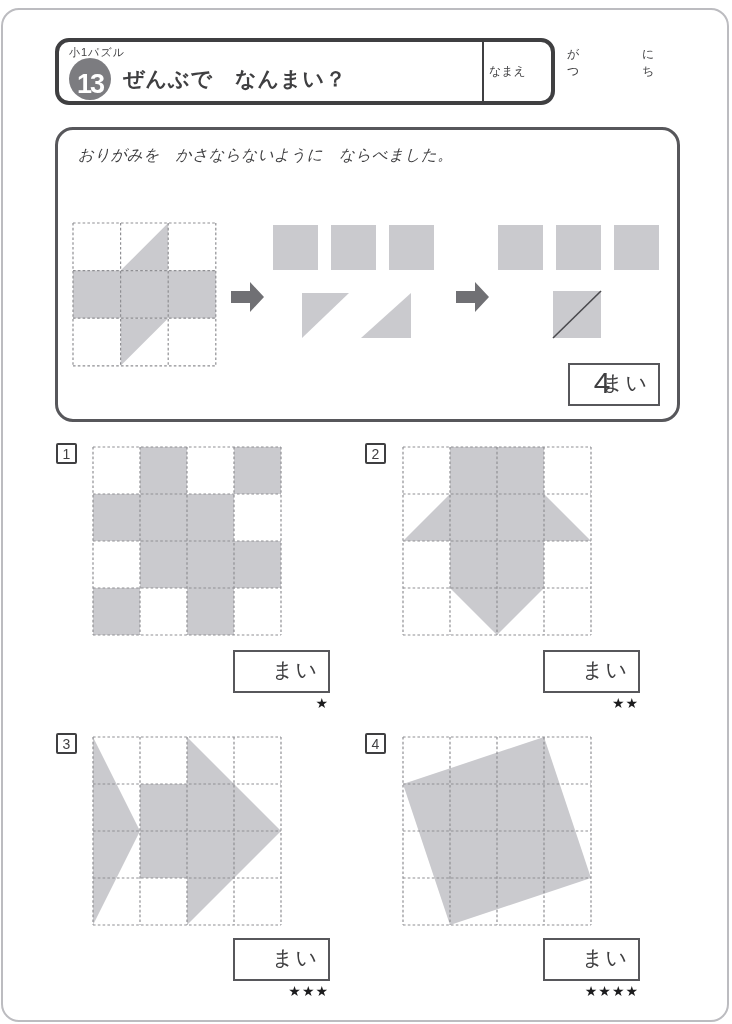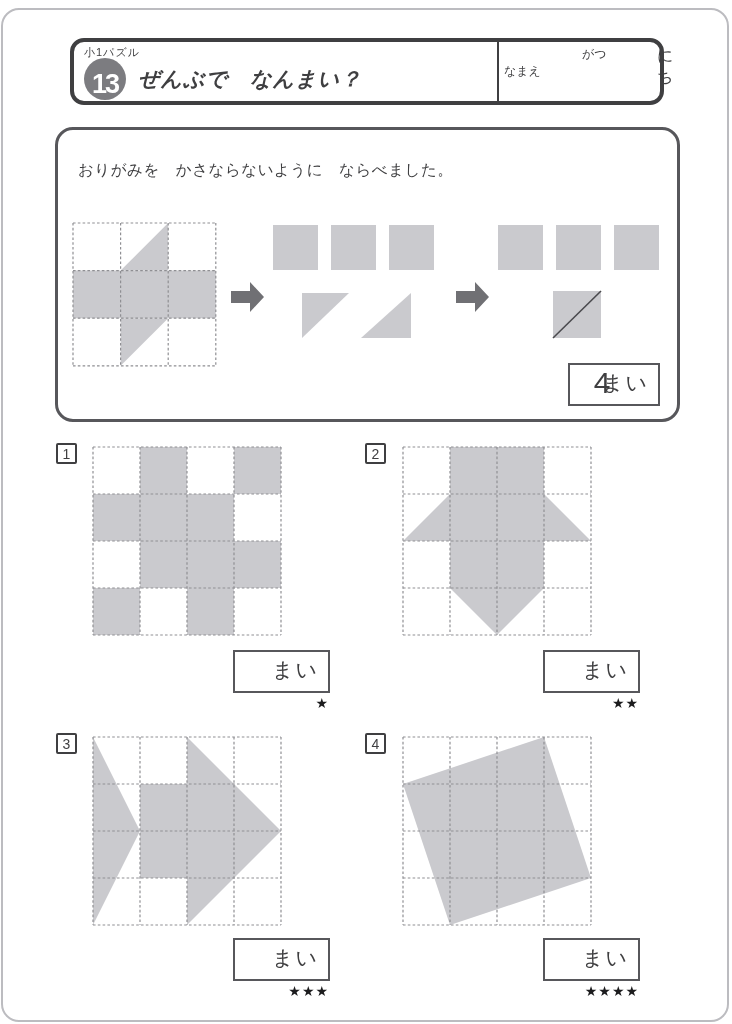--- a/index.html
+++ b/index.html
@@ -7,35 +7,35 @@
     --badge:#7c7c80; --edge:#bcbcc0;
   }
   html,body{margin:0;padding:0;}
   body{
     width:732px;height:1024px;position:relative;background:#ffffff;overflow:hidden;
     font-family:"Liberation Sans","DejaVu Sans",sans-serif;color:var(--ink);
   }
   .page-edge{position:absolute;left:1px;top:8px;width:728px;height:1014px;
     border:2px solid var(--edge);border-radius:18px;box-sizing:border-box;}
   
-  .hdr{position:absolute;left:70px;top:38px;width:594px;height:67px;background:#fff;
+  .hdr{position:absolute;left:55px;top:38px;width:500px;height:67px;background:#fff;
     border:4px solid var(--ink);border-radius:14px;box-sizing:border-box;}
   .hdr .series{position:absolute;left:10px;top:3px;font-size:11px;letter-spacing:1px;}
   .badge{position:absolute;left:10px;top:16px;width:42px;height:42px;border-radius:50%;
     background:var(--badge);color:#fff;font-weight:bold;font-size:27px;letter-spacing:-2px;
     display:flex;align-items:flex-end;justify-content:center;}
-  .hdr .title{position:absolute;left:64px;top:23px;font-size:21px;font-weight:bold;letter-spacing:1px;font-style:italic;}
+  .hdr .title{position:absolute;left:64px;top:23px;font-size:21px;font-weight:bold;letter-spacing:1px;}
   .hdr .divider{position:absolute;left:423px;top:0;width:2px;height:59px;background:var(--ink);}
   .hdr .month{position:absolute;left:508px;top:4px;font-size:12px;font-family:Liberation Serif, serif;}
-  .hdr .day{position:absolute;left:583px;top:4px;font-size:16px;}
+  .hdr .day{position:absolute;left:583px;top:4px;font-size:12px;}
   .hdr .name{position:absolute;left:430px;top:21px;font-size:12px;}
   
   .panel{position:absolute;left:55px;top:127px;width:625px;height:295px;
     border:3px solid var(--ink-light);border-radius:18px;box-sizing:border-box;background:#fff;}
-  .panel .lines{position:absolute;left:20px;top:26px;font-size:15.5px;line-height:28px;letter-spacing:.5px;}
+  .panel .lines{position:absolute;left:20px;top:11px;font-size:15.5px;line-height:28px;letter-spacing:.5px;font-style:italic;}
   .panel .lines p{margin:0;}
   .fig{position:absolute;line-height:0;}
   
   .answer-box{position:absolute;width:97px;height:43px;background:#fff;
     border:2px solid var(--ink-light);box-sizing:border-box;}
   .answer-box .unit{position:absolute;right:9px;bottom:7px;font-size:21px;letter-spacing:2px;}
   .answer-box.example{width:92px;}
   .answer-box .big{position:absolute;left:6px;top:1px;width:52px;text-align:center;font-size:30px;}
   
   .puzzle{position:absolute;width:282px;height:282px;}

